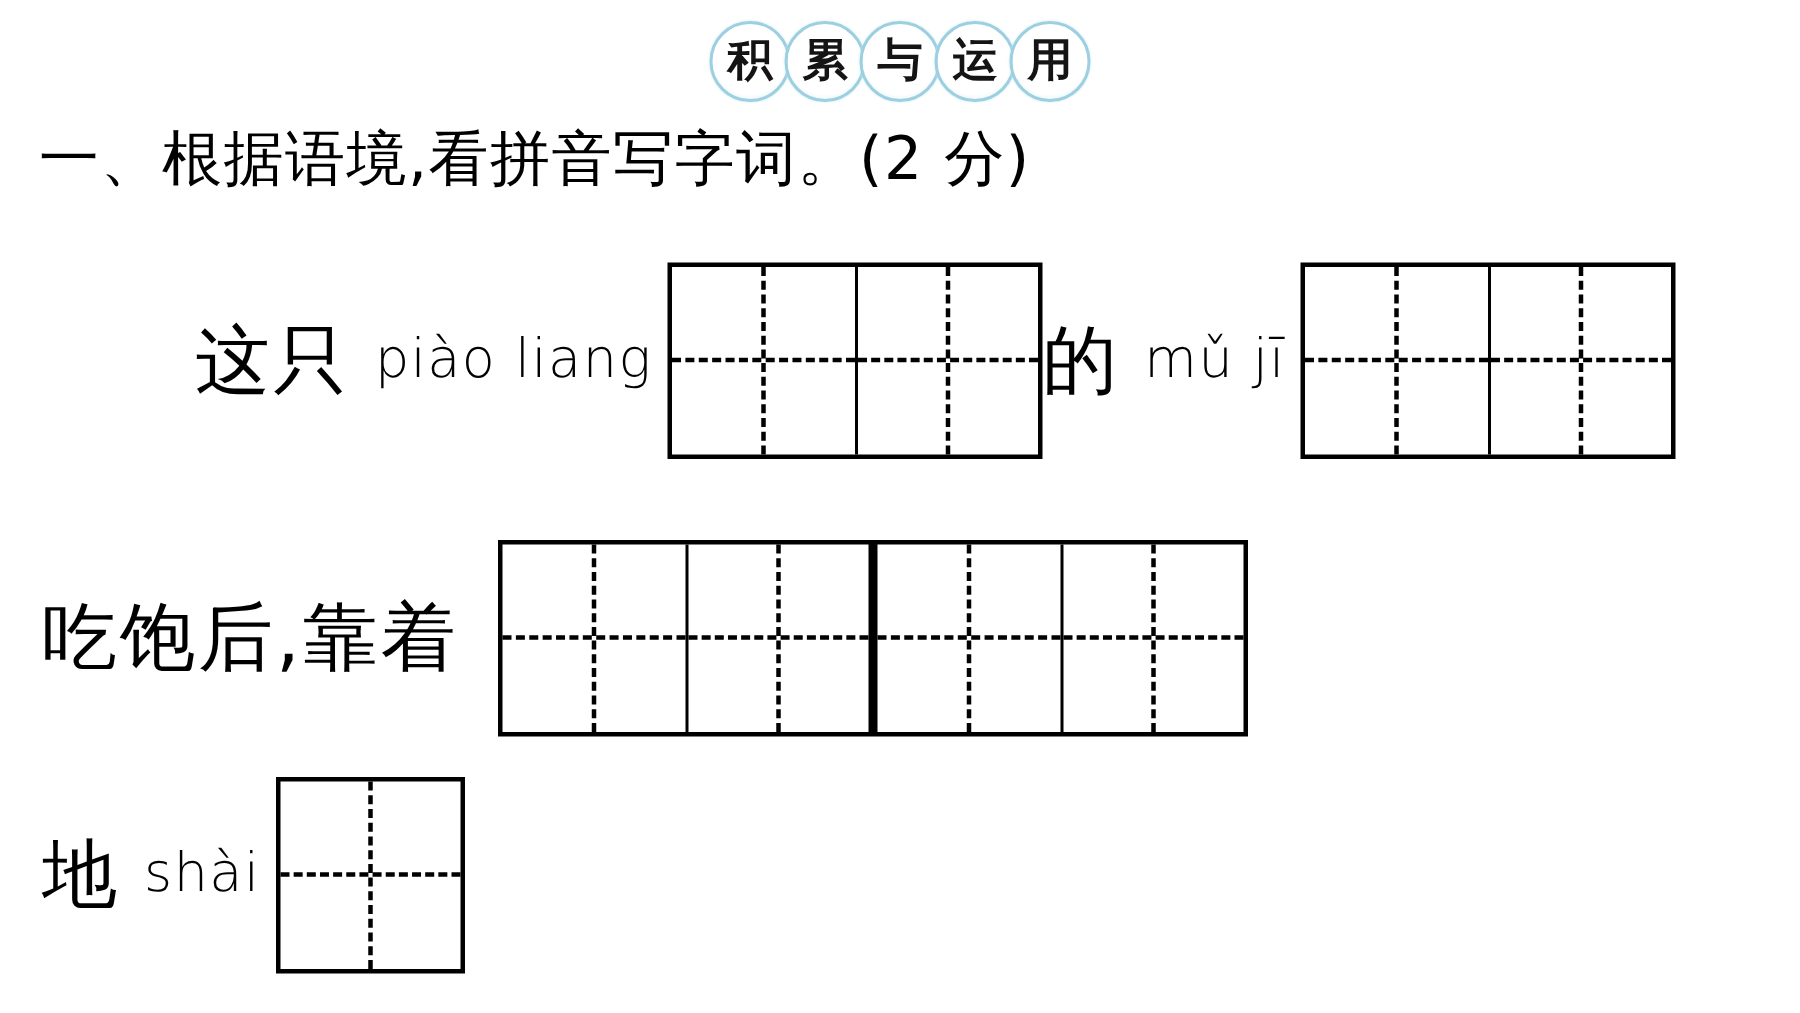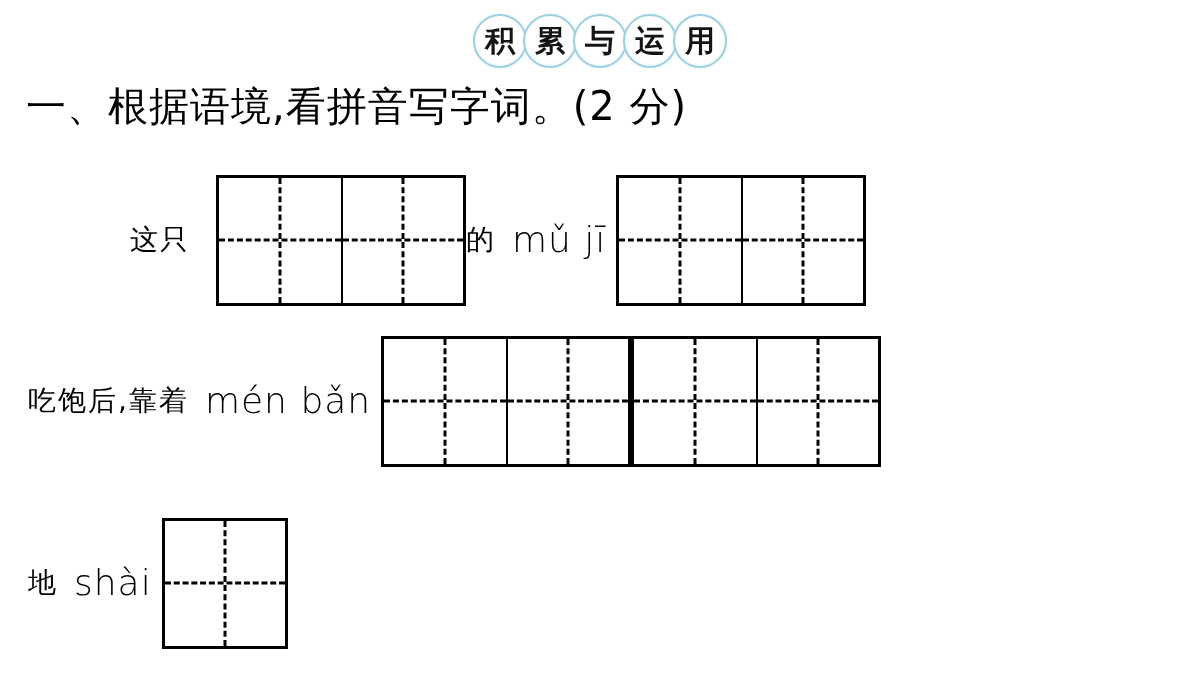--- a/index.html
+++ b/index.html
@@ -72,25 +72,25 @@
   }
 
   
   .q-row {
     position: absolute;
     display: flex;
     align-items: center;
     white-space: nowrap;
   }
   #row-1 { left: 130px; top: 175px; height: 130px; }
-  #row-2 { left: 28px;  top: 336px; height: 130px; }
+  #row-2 { left: 28px;  top: 360px; height: 130px; }
   #row-3 { left: 28px;  top: 518px; height: 130px; }
 
   .hanzi {
-    font-size: 28px;
+    font-size: 50px;
     line-height: 1;
     letter-spacing: 2px;
     font-family: "DejaVu Sans", "Liberation Sans", sans-serif;
   }
   .pinyin {
     font-size: 36px;
     line-height: 1;
     letter-spacing: 1px;
     font-weight: 300;
     font-family: "DejaVu Sans", "Liberation Sans", sans-serif;
@@ -162,39 +162,39 @@
     <span class="ring"></span>
     <span class="glyph">用</span>
   </div>
 </div>
 
 <div id="section-heading">一、根据语境,看拼音写字词。(2 分)</div>
 
 <div class="q-row" id="row-1">
   <span class="hanzi">这只</span>
   <span class="gap-m"></span>
+  <span class="pinyin">piào liang</span>
   <span class="gap-s"></span>
   <span class="tzg">
     <span class="tzg-cell"></span>
     <span class="tzg-cell"></span>
   </span>
   <span class="hanzi">的</span>
   <span class="gap-m"></span>
   <span class="pinyin">mǔ jī</span>
   <span class="gap-s"></span>
   <span class="tzg">
     <span class="tzg-cell"></span>
     <span class="tzg-cell"></span>
   </span>
 </div>
 
 <div class="q-row" id="row-2">
   <span class="hanzi">吃饱后,靠着</span>
   <span class="gap-m"></span>
-  <span class="pinyin">mén bǎn</span>
   <span class="gap-s"></span>
   <span class="tzg">
     <span class="tzg-cell"></span>
     <span class="tzg-cell"></span>
   </span>
   <span class="tzg">
     <span class="tzg-cell"></span>
     <span class="tzg-cell"></span>
   </span>
 </div>

